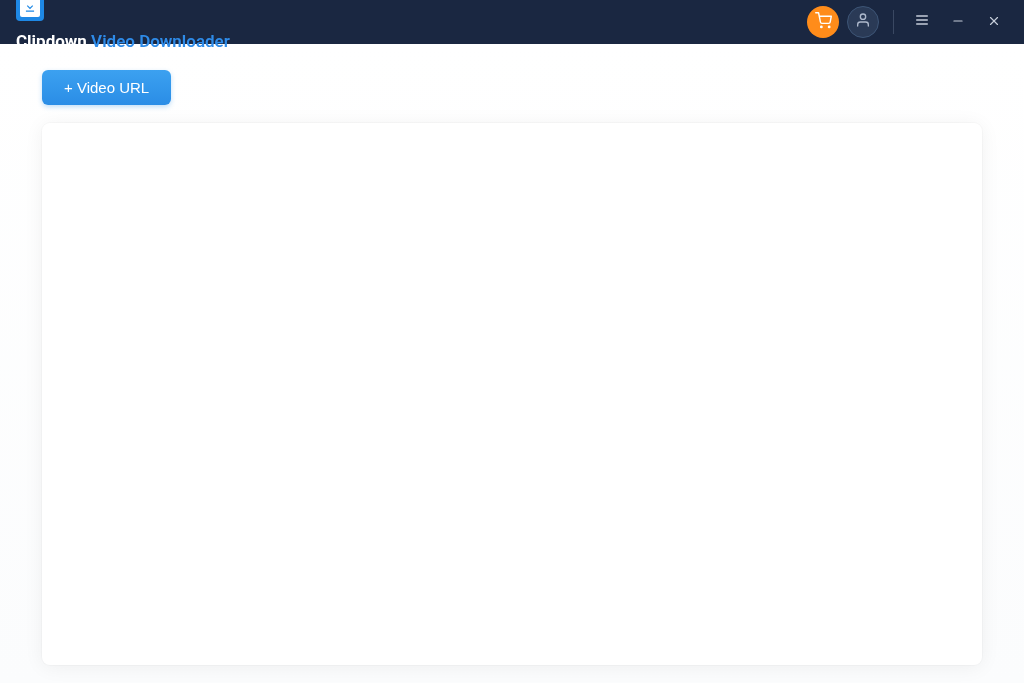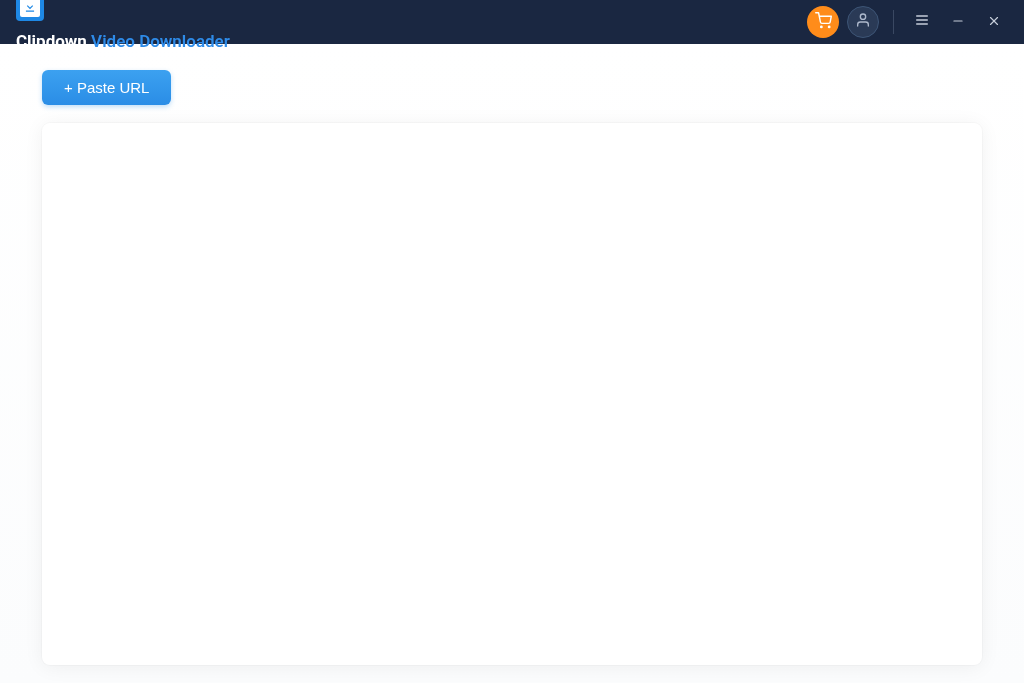--- a/index.html
+++ b/index.html
@@ -197,17 +197,17 @@
         <svg width="14" height="14" viewBox="0 0 24 24" fill="none" stroke="#c5cdd9" stroke-width="2" stroke-linecap="round">
           <line x1="6" y1="6" x2="18" y2="18"></line>
           <line x1="18" y1="6" x2="6" y2="18"></line>
         </svg>
       </span>
     </div>
   </div>
 </div>
 
 <div class="main-area">
-  <button class="paste-btn">+ Paste URL</button>
+  <button class="paste-btn">+ Video URL</button>
 
   <div class="content-panel"></div>
 
 </div>
 
 </body></html>

